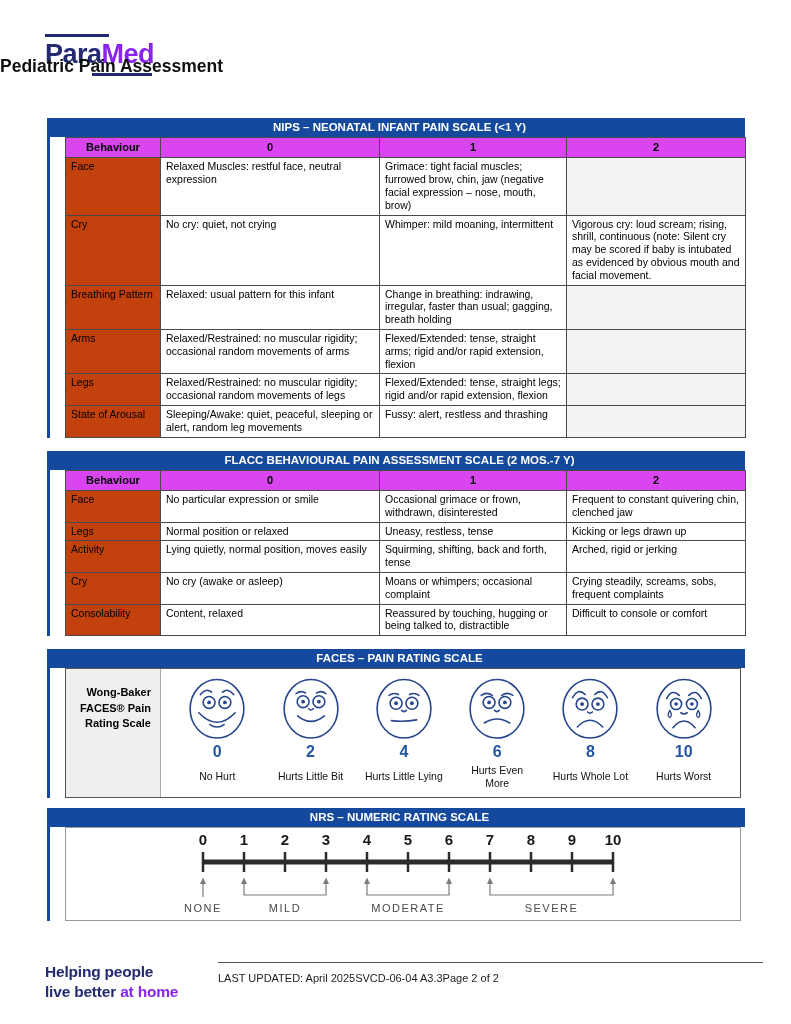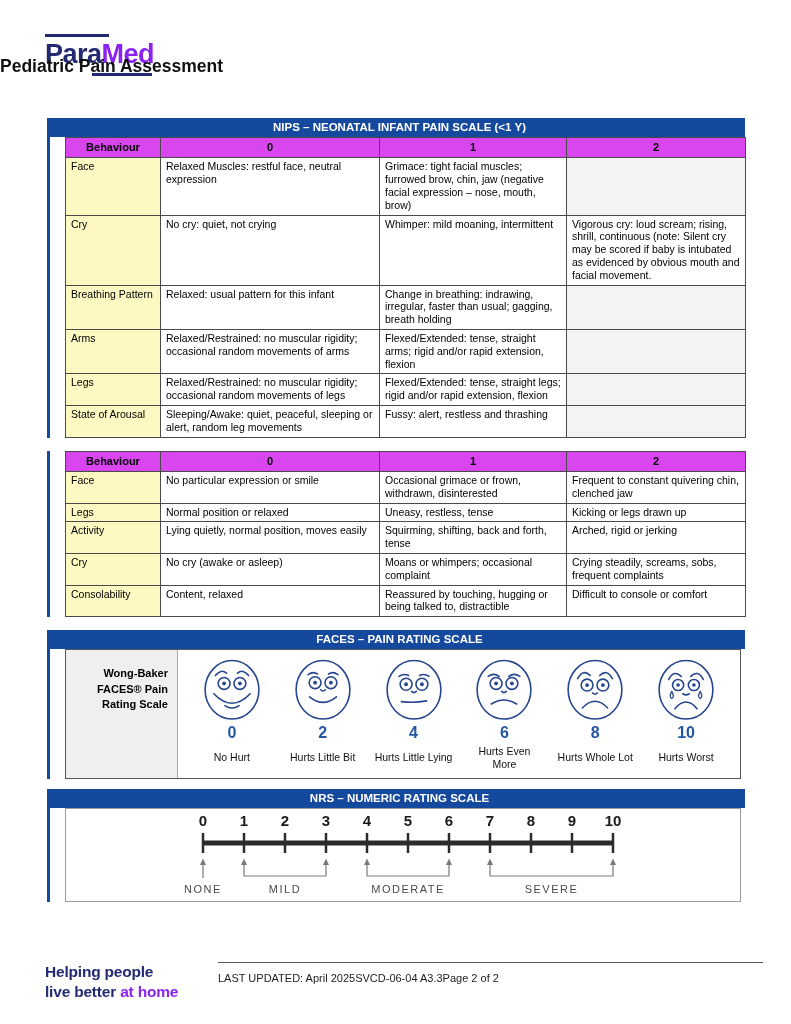--- a/index.html
+++ b/index.html
@@ -23,25 +23,25 @@
   .bar { background:var(--barblue); color:#fff; font-weight:bold; font-size:11.5px;
          padding:3px 0 4px 7px; line-height:12px;text-align:center; }
   .indent { border-left:3px solid var(--barblue); padding-left:15px; }
   .mt { margin-top:13px; }
   .mt-sm { margin-top:10px; }
   
   table.scale-table { border-collapse:collapse; width:680px; table-layout:fixed;
          font-size:10.5px; line-height:1.22; border:1.5px solid #383838; }
   .scale-table th, .scale-table td { border:1px solid #4a4a4a; padding:2px 5px 3px; vertical-align:top; text-align:left; }
   .scale-table tr.thead th { background:#d946ef; text-align:center; font-weight:bold; padding:3px 5px; font-size:11px; }
-  .scale-table td.lbl { background:#fef9c3; }
+  .scale-table td.lbl { background:#c2410c; }
   .scale-table td.shade { background:#f3f3f3; }
   
   .faces-box { border:1.5px solid #555; width:676px; display:flex; background:#fff; }
-  .wb-label { width:112px; background:#efefef; border-right:1px solid #aaa; text-align:right;
+  .wb-label { width:95px; background:#efefef; border-right:1px solid #aaa; text-align:right;
               padding:16px 9px 0 4px; font-weight:bold; font-size:11px; line-height:1.4; }
   .faces-row { flex:1; display:flex; justify-content:space-evenly; align-items:flex-start; padding:5px 2px 7px; }
   .face-item { display:flex; flex-direction:column; align-items:center; width:78px; }
   .face-item svg { width:64px; height:68px; color:var(--faceblue); }
   .face-num { font-weight:bold; font-size:16px; color:var(--numberblue); margin-top:1px; }
   .face-label { font-size:10.5px; color:#111; text-align:center; line-height:1.25; margin-top:2px;
                 min-height:27px; display:flex; align-items:center; justify-content:center; }
   
   .nrs-box { border:1px solid #9a9a9a; width:676px; padding:3px 0 1px; text-align:center; }
   .nrs-num { font-size:15px; font-weight:bold; fill:#1a1a1a; }
@@ -120,20 +120,21 @@
             <td>Sleeping/Awake: quiet, peaceful, sleeping or alert, random leg movements</td>
             <td>Fussy: alert, restless and thrashing</td>
             <td class="shade"></td>
           </tr>
         </tbody>
       </table>
     </div>
   </div>
 
   <div class="section mt">
+    <div class="bar">FLACC BEHAVIOURAL PAIN ASSESSMENT SCALE (2 MOS.-7 Y)</div>
     <div class="indent">
       <table class="scale-table">
         <colgroup>
             <col style="width:95px">
             <col style="width:219px">
             <col style="width:187px">
             <col style="width:179px">
           </colgroup>
         <tbody>
           <tr class="thead">

